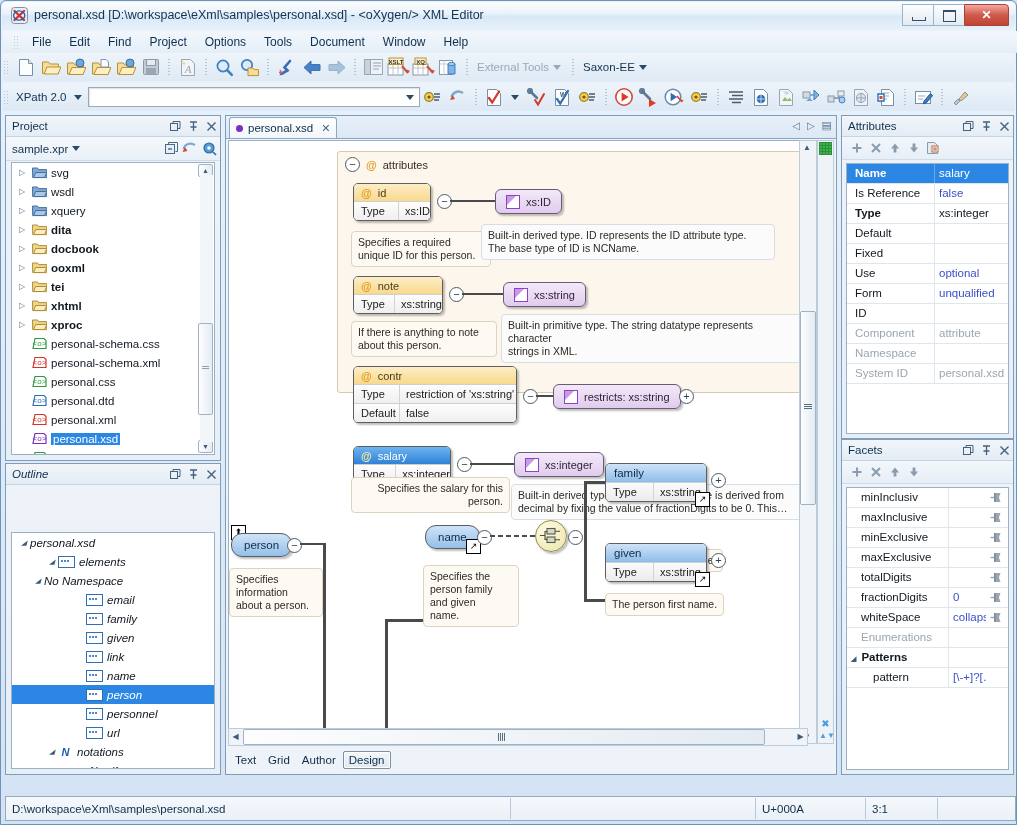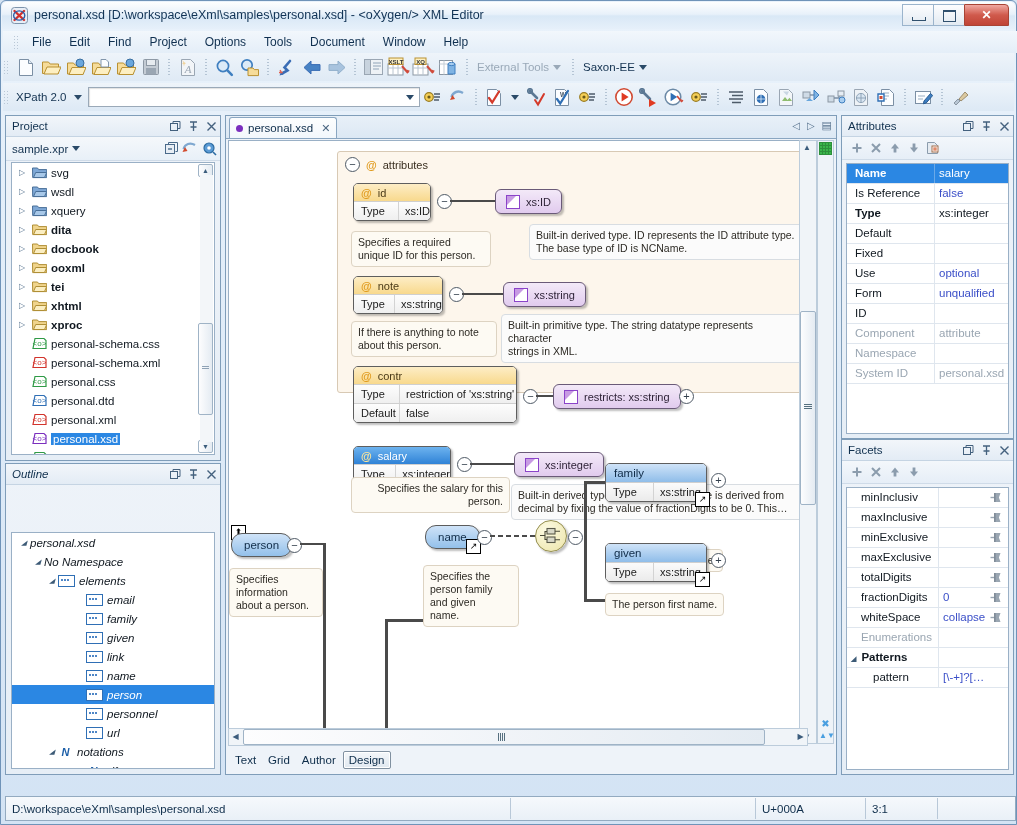--- a/index.html
+++ b/index.html
@@ -117,21 +117,21 @@
   .grow{display:flex;height:19px;border-bottom:1px solid #dfe6ee;font-size:11.5px;align-items:center;}
   .gk{width:88px;padding-left:8px;color:#101820;overflow:hidden;white-space:nowrap;
       border-right:1px solid #dfe6ee;height:19px;line-height:19px;box-sizing:border-box;}
   .gv{flex:1;padding-left:4px;color:#101820;overflow:hidden;white-space:nowrap;height:19px;line-height:19px;}
   .grow.sel{background:#2b87e3;}
   .grow.sel .gk{color:#fff;font-weight:bold;border-right-color:#6aa9e8;}
   .grow.sel .gv{color:#fff;}
   .b{font-weight:bold;}
   .blue{color:#3b4fc8;}
   .gray{color:#9aa6b2;}
-  .fk{width:92px;}
+  .fk{width:102px;}
   .pinc{width:22px;display:flex;align-items:center;justify-content:center;}
   
   .statusbar{position:absolute;left:4px;top:795px;width:1009px;height:23px;
     background:linear-gradient(#f6f9fc,#e9f0f7);border:1px solid #93aac0;display:flex;align-items:center;}
   .scell{height:21px;display:flex;align-items:center;padding-left:6px;font-size:11.5px;color:#0e2d4a;
          border-right:1px solid #b8c8d8;box-sizing:border-box;}
   .attrbox{position:absolute;left:108px;top:10px;width:470px;height:240px;
     background:#fdf6ec;border:1px solid #d8c9b4;border-radius:3px;}
   .attrbox-hd{position:absolute;left:8px;top:6px;display:flex;align-items:center;gap:6px;font-size:11px;color:#3a2f20;}
   .circ{width:13px;height:13px;border-radius:50%;border:1.4px solid #4f5a66;background:#fff;
@@ -740,29 +740,29 @@
       </span>
     </div>
     <div class="otree">
       <div id="outline-items">
           <div class="onode">
             <span style="width:6px"></span>
             <span class="tri">◢</span>
             <span>personal.xsd</span>
           </div>
           <div class="onode">
-            <span style="width:20px"></span>
-            <span class="tri">◢</span>
-            <span>No Namespace</span>
-          </div>
-          <div class="onode">
             <span style="width:34px"></span>
             <span class="tri">◢</span>
             <span class="eico"></span>
             <span>elements</span>
+          </div>
+          <div class="onode">
+            <span style="width:20px"></span>
+            <span class="tri">◢</span>
+            <span>No Namespace</span>
           </div>
           <div class="onode">
             <span style="width:62px"></span>
             <span class="tri"></span>
             <span class="eico"></span>
             <span>email</span>
           </div>
           <div class="onode">
             <span style="width:62px"></span>
             <span class="tri"></span>
@@ -855,21 +855,21 @@
         </div>
       </div>
       <div class="circ" style="position:absolute;left:208px;top:53px;">−</div>
       <div class="line" style="left:221px;top:59px;width:46px;height:2px;"></div>
       <div class="tpill" style="left:266px;top:48px;">
         <span class="tsq"></span>
         <span>xs:ID</span>
       </div>
       <div class="tip" style="left:122px;top:90px;width:126px;white-space:pre-line;">Specifies a required
 unique ID for this person.</div>
-      <div class="tip w" style="left:252px;top:83px;width:280px;white-space:pre-line;margin-left:48px;">Built-in derived type. ID represents the ID attribute type.
+      <div class="tip w" style="left:252px;top:83px;width:280px;white-space:pre-line;">Built-in derived type. ID represents the ID attribute type.
 The base type of ID is NCName.</div>
 
       <div class="node at" style="left:124px;top:135px;width:88px;">
         <div class="hd">
           <span class="atico">@</span>
           <span>note</span>
         </div>
         <div class="rowz">
           <span class="rk">Type</span>
           <span class="rv">xs:string</span>

